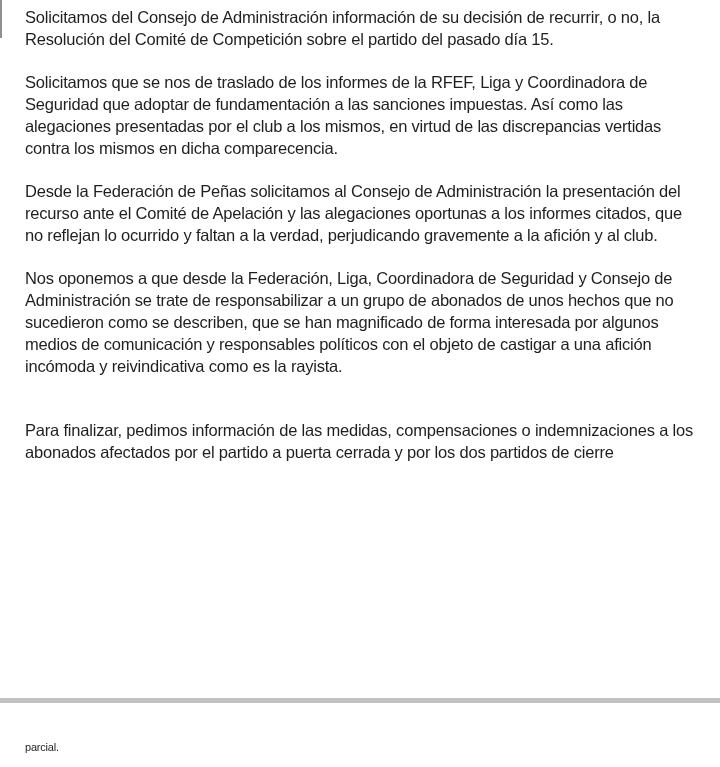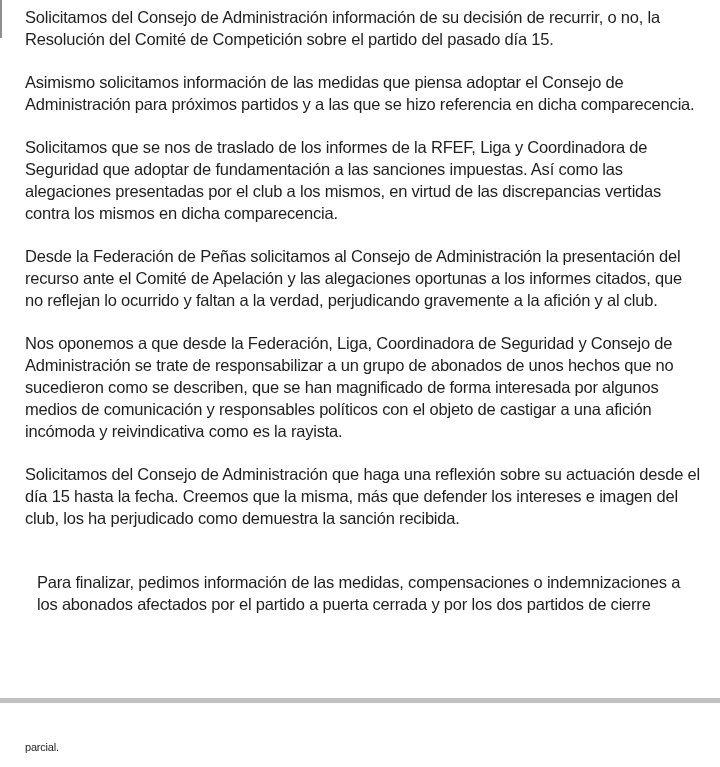--- a/index.html
+++ b/index.html
@@ -31,21 +31,20 @@
     width: 676px;
     font-size: 16.5px;
     line-height: 22px;
     letter-spacing: -0.2px;
   }
   .content p {
     margin: 0 0 21px 0;
   }
   .content p.gap-before {
     margin-top: 42px;
-    margin-left: 12px;
   }
   .divider {
     position: absolute;
     top: 698px;
     left: 0;
     width: 720px;
     height: 5px;
     background: #c1c1c1;
   }
   .continuation {
@@ -59,24 +58,22 @@
   }
 </style>
 </head>
 <body>
 
 <div class="page">
   <span class="edge-mark"></span>
 
   <div class="content">
     <p>Solicitamos del Consejo de Administración información de su decisión de recurrir, o no, la Resolución del Comité de Competición sobre el partido del pasado día 15.</p>
-    <p>Asimismo solicitamos información de las medidas que piensa adoptar el Consejo de Administración para próximos partidos y a las que se hizo referencia en dicha comparecencia.</p>
     <p>Solicitamos que se nos de traslado de los informes de la RFEF, Liga y Coordinadora de Seguridad que adoptar de fundamentación a las sanciones impuestas. Así como las alegaciones presentadas por el club a los mismos, en virtud de las discrepancias vertidas contra los mismos en dicha comparecencia.</p>
     <p>Desde la Federación de Peñas solicitamos al Consejo de Administración la presentación del recurso ante el Comité de Apelación y las alegaciones oportunas a los informes citados, que no reflejan lo ocurrido y faltan a la verdad, perjudicando gravemente a la afición y al club.</p>
     <p>Nos oponemos a que desde la Federación, Liga, Coordinadora de Seguridad y Consejo de Administración se trate de responsabilizar a un grupo de abonados de unos hechos que no sucedieron como se describen, que se han magnificado de forma interesada por algunos medios de comunicación y responsables políticos con el objeto de castigar a una afición incómoda y reivindicativa como es la rayista.</p>
-    <p>Solicitamos del Consejo de Administración que haga una reflexión sobre su actuación desde el día 15 hasta la fecha. Creemos que la misma, más que defender los intereses e imagen del club, los ha perjudicado como demuestra la sanción recibida.</p>
     <p class="gap-before">Para finalizar, pedimos información de las medidas, compensaciones o indemnizaciones a los abonados afectados por el partido a puerta cerrada y por los dos partidos de cierre</p>
   </div>
 
   <div class="divider"></div>
 
   <p class="continuation">parcial.</p>
 </div>
 
 </body></html>

